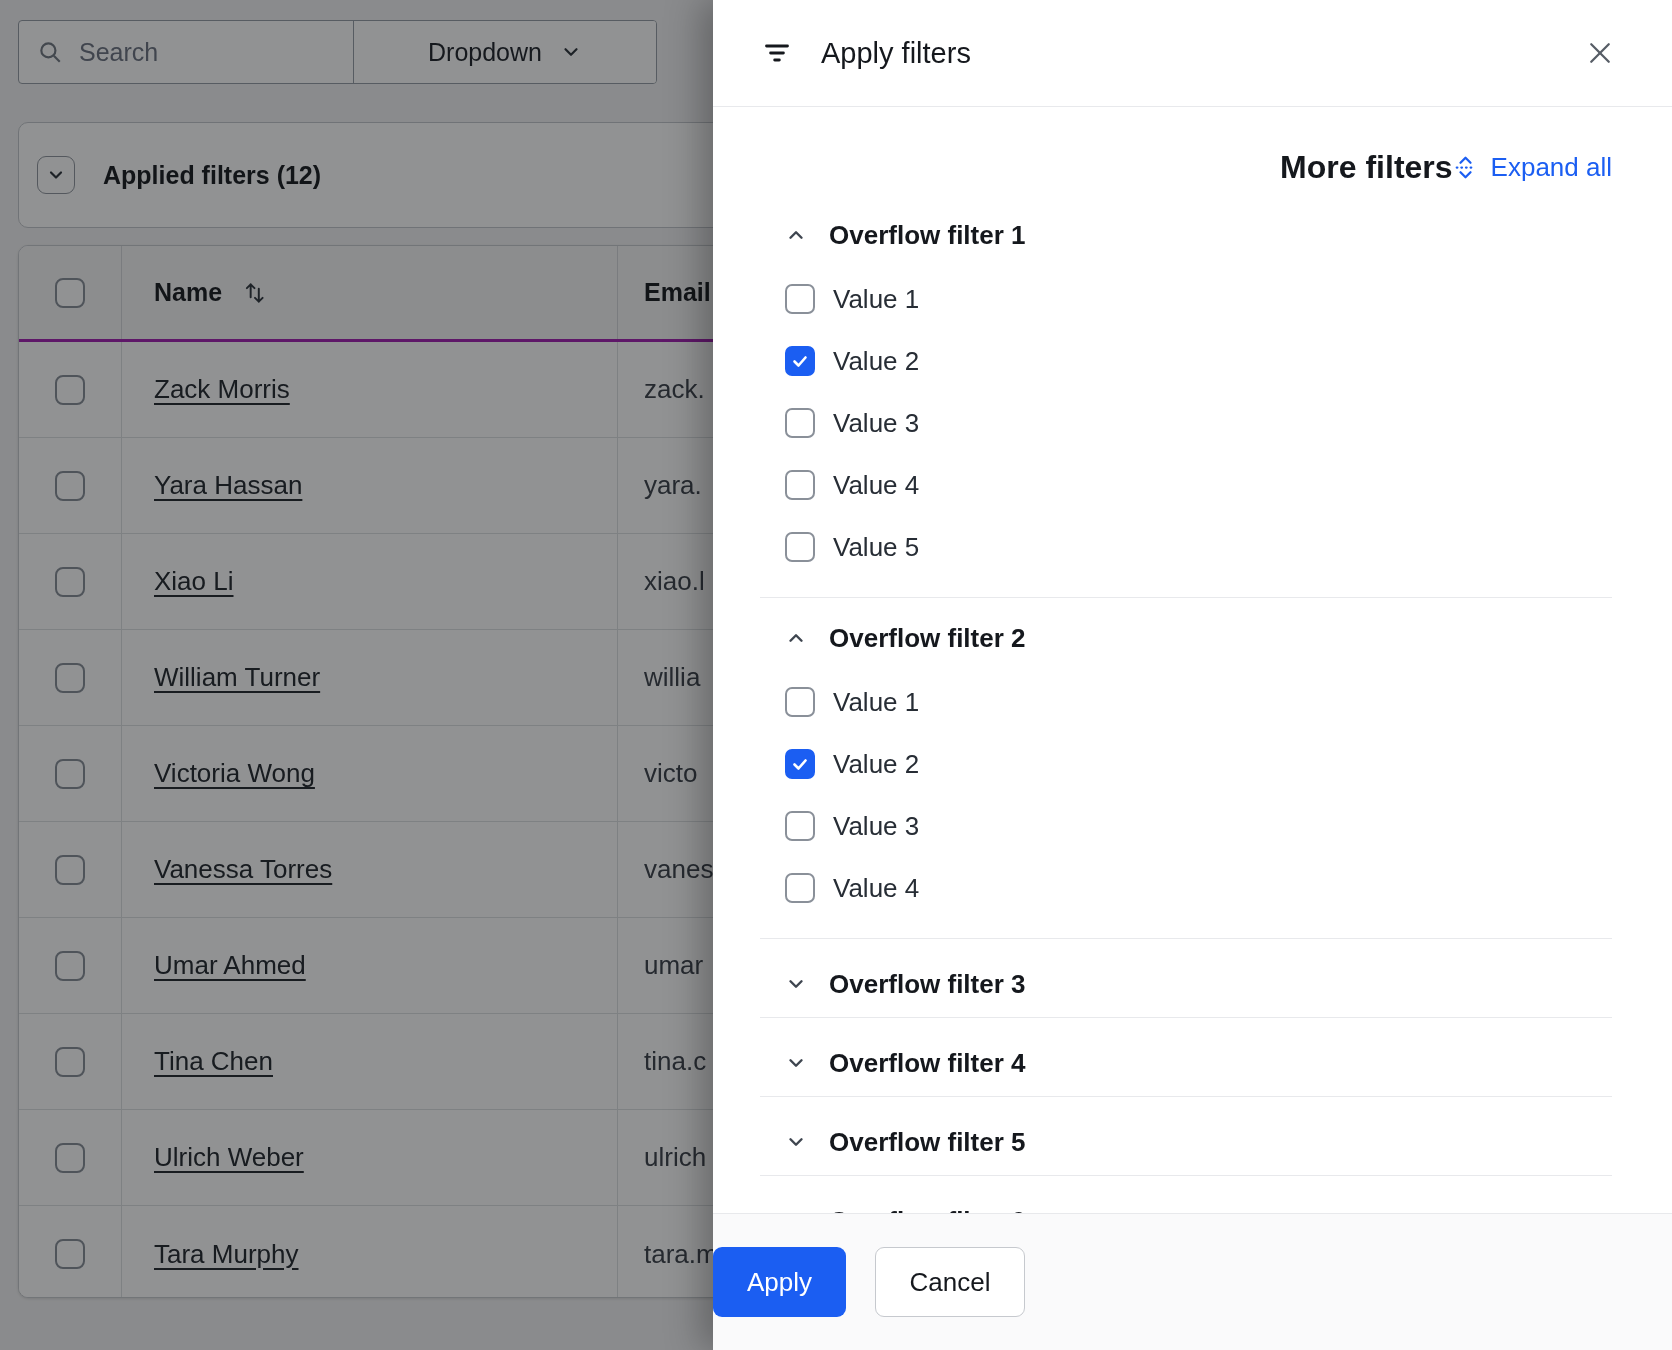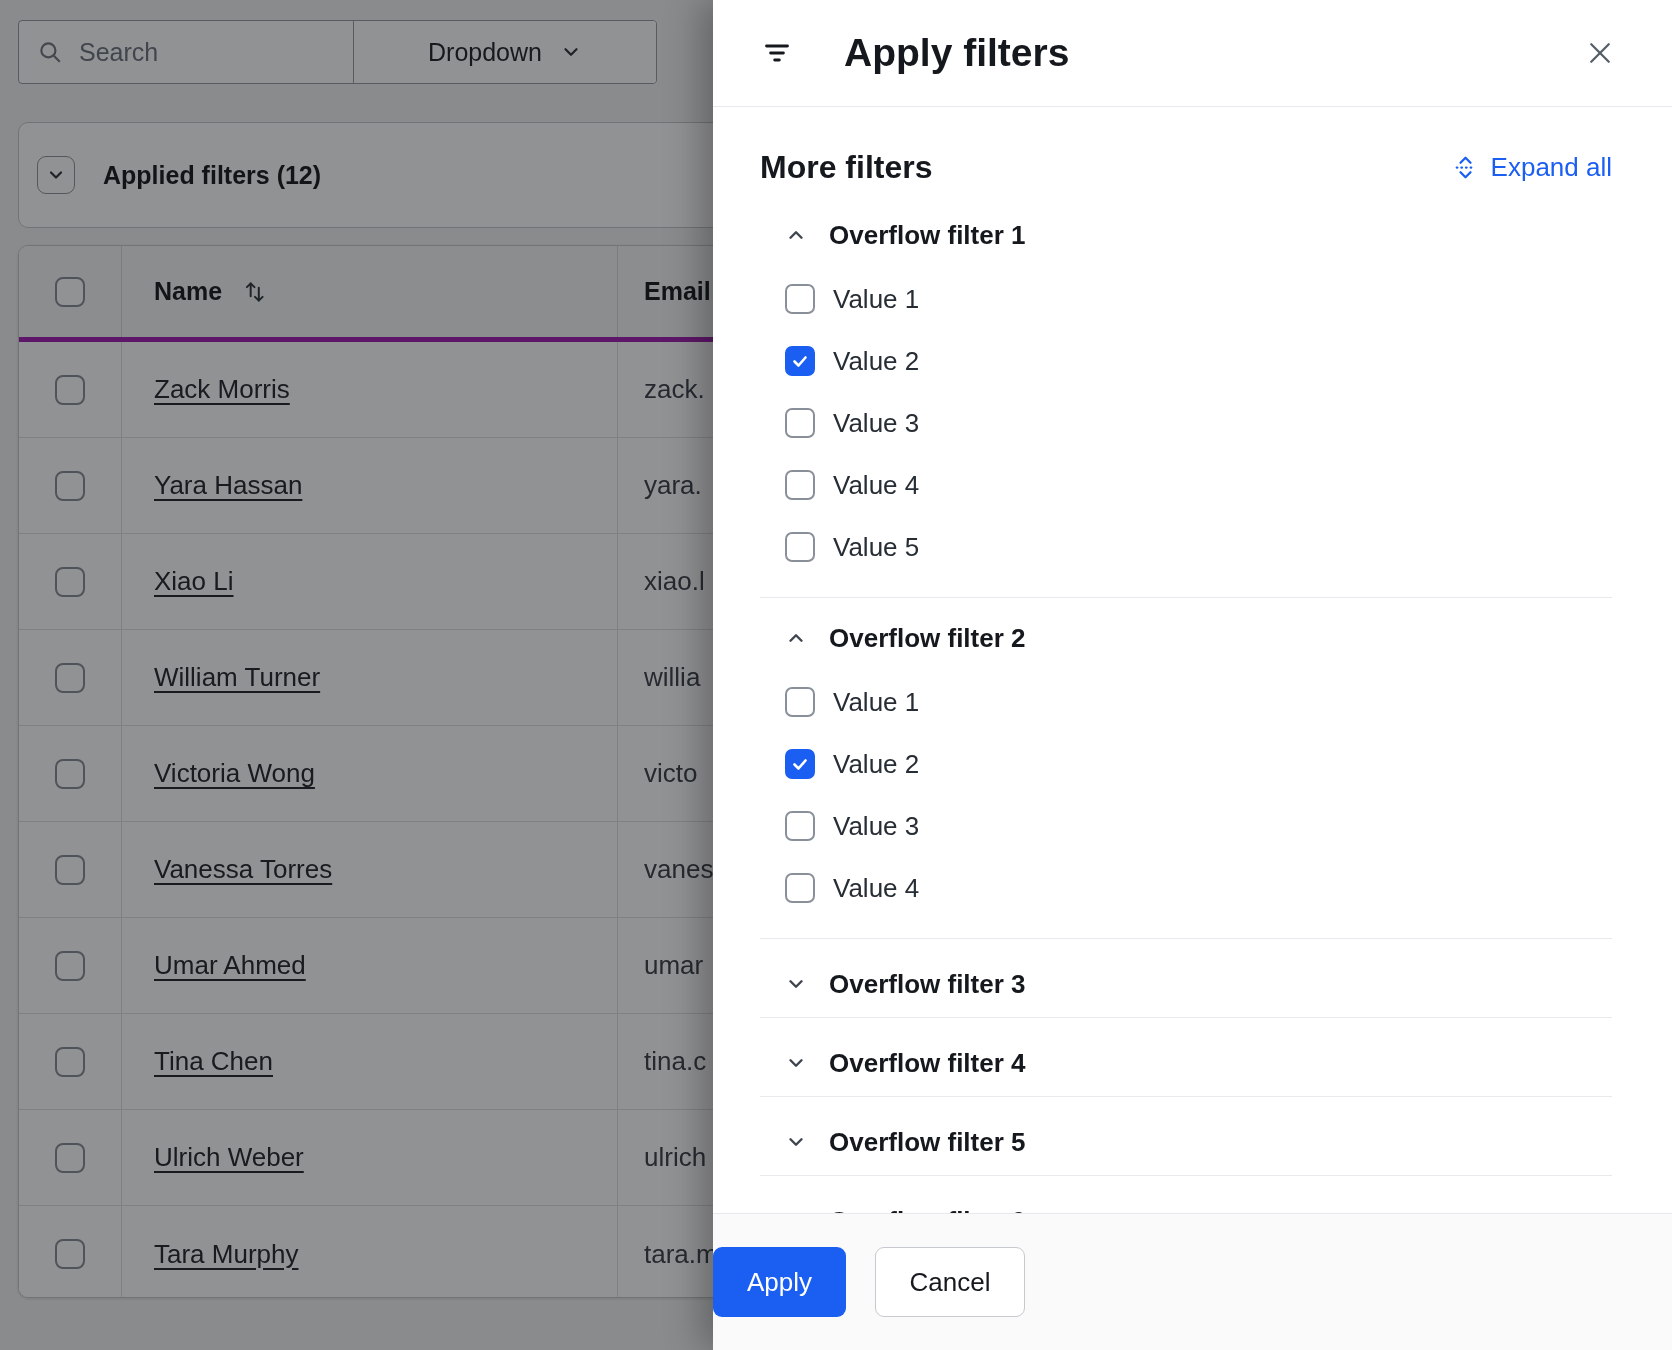--- a/index.html
+++ b/index.html
@@ -35,21 +35,21 @@
   }
   .chev-btn{
     width:38px;height:38px;border:1.5px solid #8f959d;border-radius:9px;background:#fff;
     display:flex;align-items:center;justify-content:center;cursor:pointer;flex:0 0 auto;
   }
   .applied-label{font-size:25px;font-weight:700;color:var(--ink);}
   .table-card{
     position:absolute;left:18px;top:245px;width:1240px;height:1053px;background:#fff;
     border:1px solid #c6c9ce;border-radius:10px;overflow:hidden;box-shadow:0 1px 3px rgba(0,0,0,.12);
   }
-  .thead{height:96px;background:#f5f5f6;display:flex;border-bottom:5px solid #a21caf;}
+  .thead{height:96px;background:#f5f5f6;display:flex;border-bottom:3px solid #a21caf;}
   .trow{height:96px;display:flex;border-bottom:1px solid #dddfe2;background:#fff;}
   .trow:last-child{border-bottom:none;}
   .cell-check{width:103px;display:flex;align-items:center;justify-content:center;border-right:1px solid #dddfe2;flex:0 0 auto;}
   .thead .cell-check{border-right:1px solid #d4d6da;}
   .cell-name{width:496px;display:flex;align-items:center;padding-left:32px;border-right:1px solid #dddfe2;flex:0 0 auto;}
   .thead .cell-name{border-right:1px solid #d4d6da;}
   .cell-email{flex:1;display:flex;align-items:center;padding-left:26px;overflow:hidden;white-space:nowrap;}
   .th-label{font-size:25px;font-weight:700;color:var(--ink);}
   .name-head{display:flex;align-items:center;gap:20px;}
   .row-name{font-size:26px;color:#20252c;text-decoration:underline;text-underline-offset:5px;cursor:pointer;}
@@ -59,24 +59,24 @@
   .scrim{position:absolute;inset:0;background:rgba(16,17,19,0.46);z-index:5;}
   
   .panel{
     position:absolute;top:0;left:713px;width:959px;height:1350px;background:#fff;z-index:10;
     box-shadow:-12px 0 34px rgba(0,0,0,.28);display:flex;flex-direction:column;
   }
   .panel-header{
     height:107px;flex:0 0 auto;border-bottom:1px solid var(--divider);
     display:flex;align-items:center;gap:30px;padding:0 57px 0 50px;
   }
-  .panel-title{font-size:39px;font-weight:700;color:var(--ink);margin-left:23px;}
+  .panel-title{font-size:29px;font-weight:400;color:var(--ink);}
   .close-btn{margin-left:auto;background:none;border:none;cursor:pointer;display:flex;align-items:center;}
   .panel-body{flex:1 1 auto;padding:38px 60px 0 47px;overflow:hidden;}
-  .more-row{display:flex;align-items:center;justify-content:space-between;height:44px;}
+  .more-row{display:flex;align-items:center;justify-content:flex-end;height:44px;}
   .more-heading{font-size:32px;font-weight:700;color:var(--ink);}
   .expand-link{display:flex;align-items:center;gap:13px;color:var(--accent);font-size:26px;font-weight:500;cursor:pointer;background:none;border:none;}
   .group-header{display:flex;align-items:center;gap:22px;margin-left:25px;height:36px;cursor:pointer;}
   .group-header.first{margin-top:28px;}
   .group-header.exp2{margin-top:22px;}
   .group-header.collapsed{margin-top:28px;height:34px;}
   .group-label{font-size:26px;font-weight:600;color:var(--ink);}
   .option-row{display:flex;align-items:center;gap:18px;margin-left:25px;margin-top:30px;height:32px;}
   .option-label{font-size:26px;color:var(--ink-2);}
   .cb{

